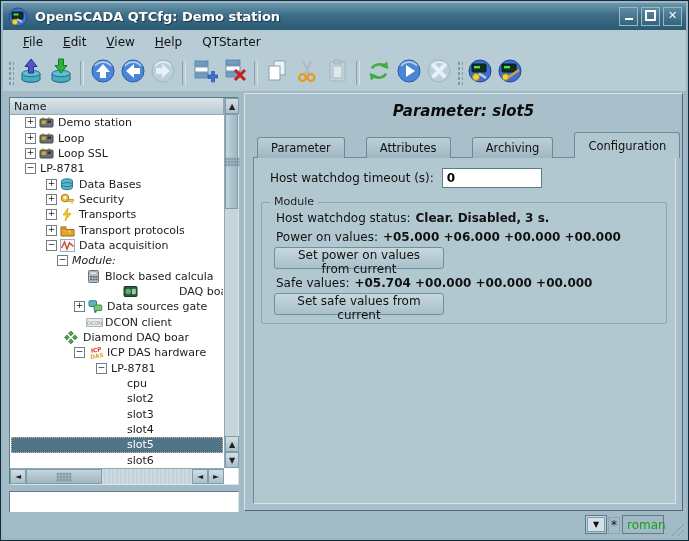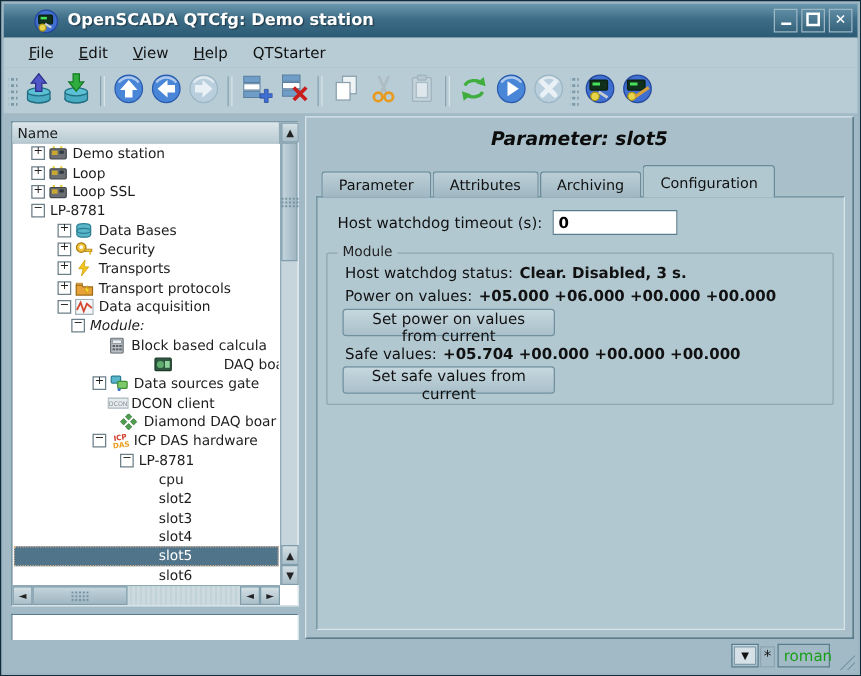--- a/index.html
+++ b/index.html
@@ -1,21 +1,21 @@
 <!DOCTYPE html>
 <html style="--tb-top: #6b98ae; --tb-mid: #3d6d87; --tb-bot: #2b5a74; --win-bg: #a2bac6; --bar-bg: #b7ccd5; --panel-bg: #a9c0cb; --content-bg: #b2c8d1; --sel-bg: #50748a; --sel-fg: #ffffff; --user-green: #17a017;"><head>
 <meta charset="utf-8">
 <style>
   html,body{margin:0;padding:0;background:#6d8794;font-family:"DejaVu Sans","Liberation Sans",sans-serif;}
   .window{position:relative;width:689px;height:541px;background:var(--win-bg);border:1px solid #102c3c;box-sizing:border-box;overflow:hidden;
           box-shadow:inset 0 0 0 2px #9db6c2;}
   
   .titlebar{position:absolute;left:2px;top:2px;right:2px;height:27px;
     background:linear-gradient(180deg,var(--tb-top) 0%,var(--tb-mid) 45%,var(--tb-bot) 100%);
-    display:flex;align-items:center;border-bottom:1px solid #1d3d4f;padding-left:19px;}
+    display:flex;align-items:center;border-bottom:1px solid #1d3d4f;}
   .app-icon{width:20px;height:20px;margin:0 7px 0 5px;flex:none;}
   .titlebar .title{color:#fff;font-weight:bold;font-size:13px;text-shadow:1px 1px 1px rgba(0,0,0,.45);flex:1;}
   .winbtns{display:flex;gap:3px;margin-right:4px;}
   .winbtn{width:17px;height:17px;background:linear-gradient(180deg,#5d8ba3,#35637c);border:1px solid #9db6c4;
     color:#fff;font-size:11px;line-height:15px;text-align:center;font-weight:bold;}
   .winbtn .mingl{display:block;width:8px;border-bottom:2px solid #fff;margin:10px auto 0;}
   .winbtn .maxgl{display:block;width:7px;height:7px;border:2px solid #fff;margin:2px auto 0;}
   
   .menubar{position:absolute;left:2px;top:29px;right:2px;height:24px;background:var(--bar-bg);
     display:flex;align-items:center;padding-left:10px;gap:0;border-bottom:1px solid #9cb3bf;}
@@ -61,21 +61,21 @@
   .vsb .b-dn{position:absolute;bottom:0;left:0;}
   .hsb .track{flex:1;background:repeating-linear-gradient(90deg,#ccdae0 0 2px,#c2d2d9 2px 4px);}
   
   .search-input{position:absolute;left:6px;top:400px;width:230px;height:22px;background:#fff;
     border-top:1px solid #5a7d8e;border-left:1px solid #5a7d8e;border-bottom:1px solid #d9e4e9;border-right:1px solid #d9e4e9;
     box-sizing:border-box;font-size:12px;padding:1px 4px;font-family:inherit;}
   
   .panel{position:absolute;left:241px;top:2px;width:439px;height:418px;background:var(--panel-bg);
     border-top:1px solid #d9e4e9;border-left:1px solid #d9e4e9;border-bottom:1px solid #46687a;border-right:1px solid #46687a;box-sizing:border-box;}
   .panel-title{position:absolute;left:0;top:8px;width:100%;text-align:center;font-size:15px;font-weight:bold;font-style:italic;color:#0c0c0c;}
-  .tabs{position:absolute;left:12px;top:38px;height:26px;display:flex;align-items:flex-end;z-index:2;}
+  .tabs{position:absolute;left:12px;top:38px;height:26px;display:flex;align-items:flex-end;z-index:2;gap:20px;}
   .tab{font-size:11.5px;color:#111;padding:3px 13px 4px;background:linear-gradient(180deg,#bccfd7,#9fb7c2);
     border:1px solid #6b8b99;border-bottom:none;border-radius:3px 3px 0 0;height:21px;box-sizing:border-box;margin-right:1px;}
   .tab.active{background:var(--content-bg);height:26px;padding-top:6px;position:relative;}
   .content{position:absolute;left:8px;top:63px;width:423px;height:347px;background:var(--content-bg);
     border-top:1px solid #6b8b99;border-left:1px solid #6b8b99;border-bottom:1px solid #d9e4e9;border-right:1px solid #d9e4e9;box-sizing:border-box;z-index:1;}
   .wd-row{position:absolute;left:16px;top:10px;display:flex;align-items:center;font-size:12px;color:#111;}
   .wd-input{width:100px;height:20px;margin-left:8px;background:#fff;border:1px solid #5a7d8e;box-sizing:border-box;
     font-size:12px;font-weight:bold;padding:1px 4px;font-family:inherit;}
   .groupbox{position:absolute;left:7px;top:44px;width:404px;height:120px;border:1px solid #8fa5b0;border-radius:2px;}
   .group-legend{position:absolute;left:8px;top:-8px;background:var(--content-bg);padding:0 4px;font-size:11px;color:#222;}
@@ -402,21 +402,21 @@
           <div class="trow" style="padding-left: 63px;">
             <span class="noexp"></span>
             <span class="ticon">
               <svg width="17" height="11">
                 <rect x="0.5" y="1.5" width="16" height="8" fill="#e6ebee" stroke="#aab6bc"></rect>
                 <text x="8.5" y="7.6" font-size="5" text-anchor="middle" fill="#8a949a">DCON</text>
               </svg>
             </span>
             <span class="tlabel">DCON client</span>
           </div>
-          <div class="trow" style="padding-left: 41px; margin-left: 32px;">
+          <div class="trow" style="padding-left: 41px;">
             <span class="noexp"></span>
             <span class="ticon">
               <svg width="14" height="13">
                 <g fill="#4f9e4f" stroke="#2e6e2e" stroke-width="0.5">
                   <rect x="5.1" y="0.6" width="3.6" height="3.6" transform="rotate(45 6.9 2.4)"></rect>
                   <rect x="5.1" y="8.6" width="3.6" height="3.6" transform="rotate(45 6.9 10.4)"></rect>
                   <rect x="1.1" y="4.6" width="3.6" height="3.6" transform="rotate(45 2.9 6.4)"></rect>
                   <rect x="9.1" y="4.6" width="3.6" height="3.6" transform="rotate(45 10.9 6.4)"></rect>
                 </g>
               </svg>

